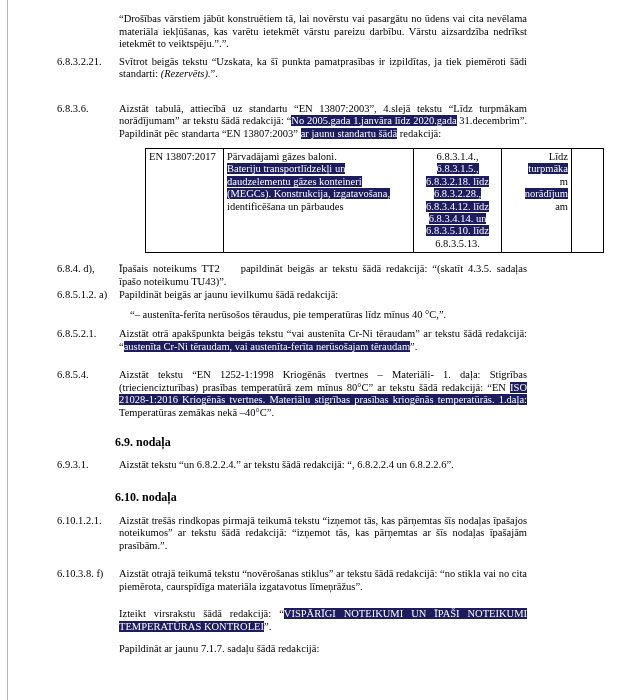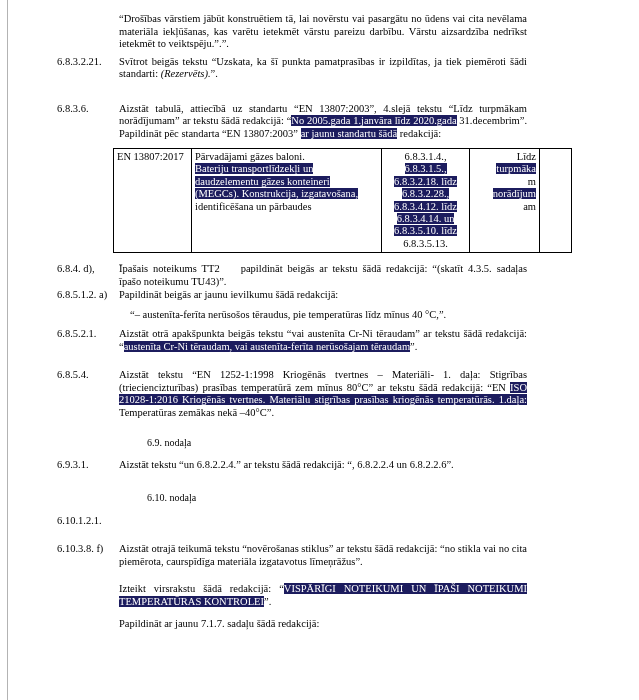--- a/index.html
+++ b/index.html
@@ -9,24 +9,24 @@
     font-size:10.5px; line-height:12.5px; color:#000;
     position:relative;
   }
   .page-edge { position:absolute; left:7px; top:0; height:700px; width:1px; background:#b3b3b3; }
   .doc { position:absolute; left:0; top:0; width:639px; padding:13px 112px 0 57px; }
   .item { display:flex; }
   .num { flex:0 0 62px; width:62px; }
   .body { flex:1; text-align:justify; }
   .para { margin-left:62px; text-align:justify; }
   .subpara { margin-left:73px; }
-  .heading { font-weight:normal; font-size:10px; line-height:13px; margin-left:90px; }
+  .heading { font-weight:bold; font-size:12px; line-height:13px; margin-left:58px; }
   .hl { background:var(--hl,#1c1c5e); color:var(--hlc,#ffffff); }
   .it { font-style:italic; }
-  table.std { border-collapse:collapse; margin-left:56px; width:458px; font-size:10.5px; line-height:12.4px; table-layout:fixed; }
+  table.std { border-collapse:collapse; margin-left:88px; width:458px; font-size:10.5px; line-height:12.4px; table-layout:fixed; }
   table.std td { border:1px solid #000; vertical-align:top; padding:2px 3px; }
   td.c1 { width:78px; }
   td.c2 { width:190px; }
   td.c3 { width:88px; text-align:center; }
   td.c4 { width:70px; text-align:right; }
   td.c5 { width:32px; }
 </style>
 </head>
 <body>
 
@@ -105,20 +105,21 @@
 
   <div class="item" style="margin-bottom:19px">
     <div class="num">6.9.3.1.</div>
     <div class="body"><span>Aizstāt tekstu “un 6.8.2.2.4.” ar tekstu šādā redakcijā: “, 6.8.2.2.4 un 6.8.2.2.6”.</span></div>
   </div>
 
   <div class="heading" style="margin-bottom:11px">6.10. nodaļa</div>
 
   <div class="item" style="margin-bottom:16px">
     <div class="num">6.10.1.2.1.</div>
+    <div class="body"><span>Aizstāt trešās rindkopas pirmajā teikumā tekstu “izņemot tās, kas pārņemtas šīs nodaļas īpašajos noteikumos” ar tekstu šādā redakcijā: “izņemot tās, kas pārņemtas ar šīs nodaļas īpašajām prasībām.”.</span></div>
   </div>
 
   <div class="item" style="margin-bottom:15px">
     <div class="num">6.10.3.8. f)</div>
     <div class="body"><span>Aizstāt otrajā teikumā tekstu “novērošanas stiklus” ar tekstu šādā redakcijā: “no stikla vai no cita piemērota, caurspīdīga materiāla izgatavotus līmeņrāžus”.</span></div>
   </div>
 
 
   <p class="para" style="margin-bottom:10px"><span>Izteikt virsrakstu šādā redakcijā: “</span><span class="hl">VISPĀRĪGI NOTEIKUMI UN ĪPAŠI NOTEIKUMI TEMPERATŪRAS KONTROLEI</span><span>”.</span></p>
 

